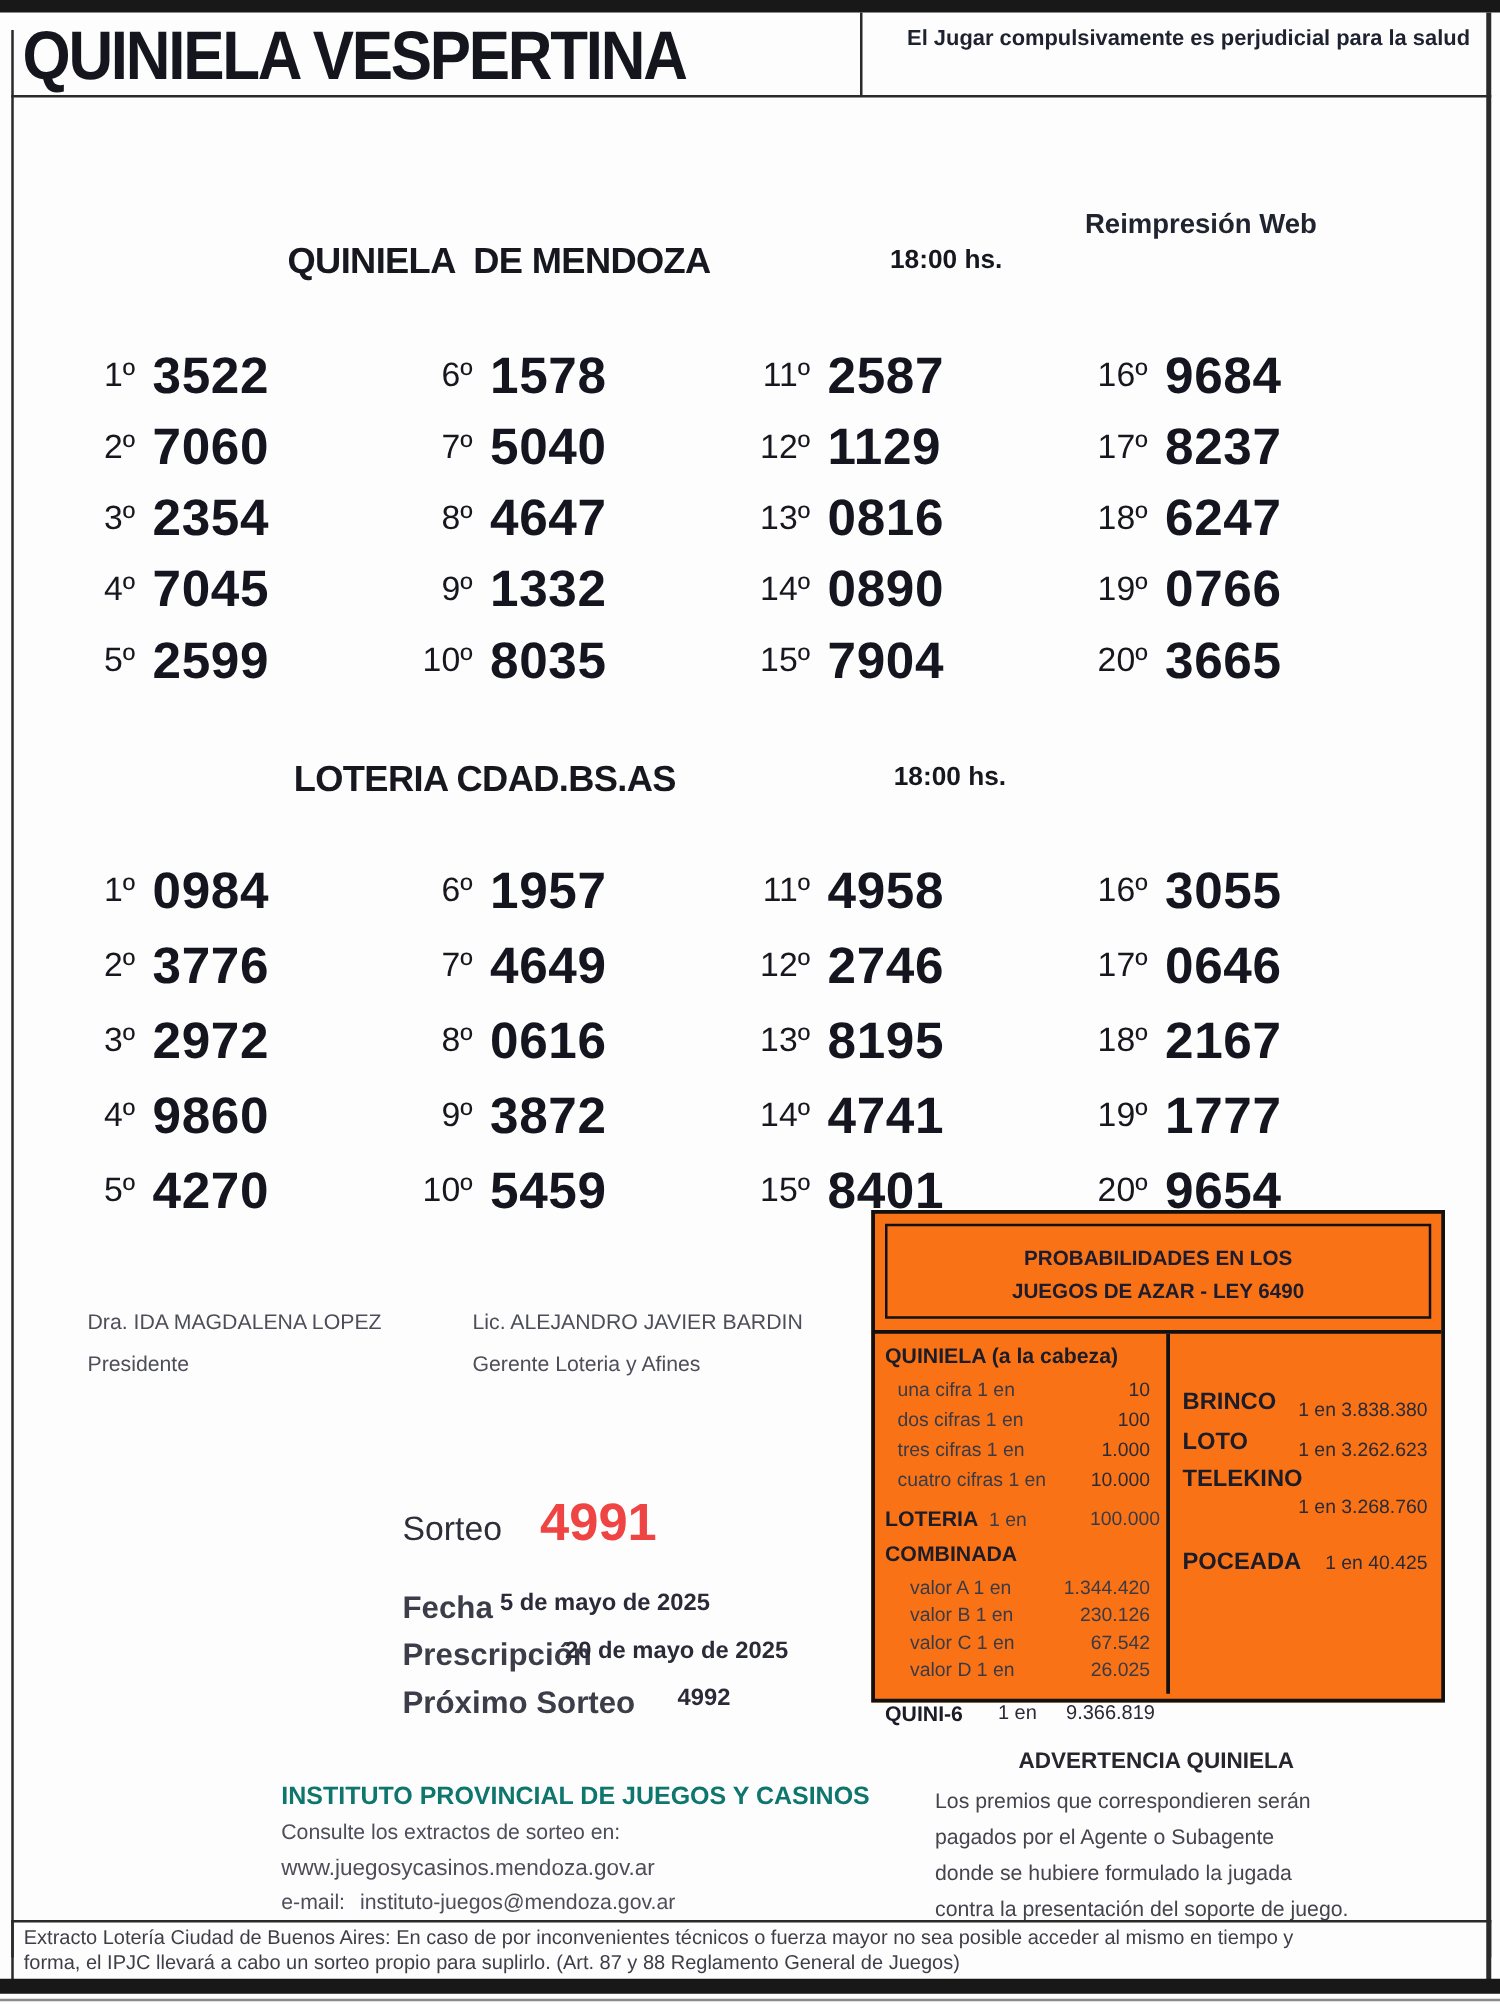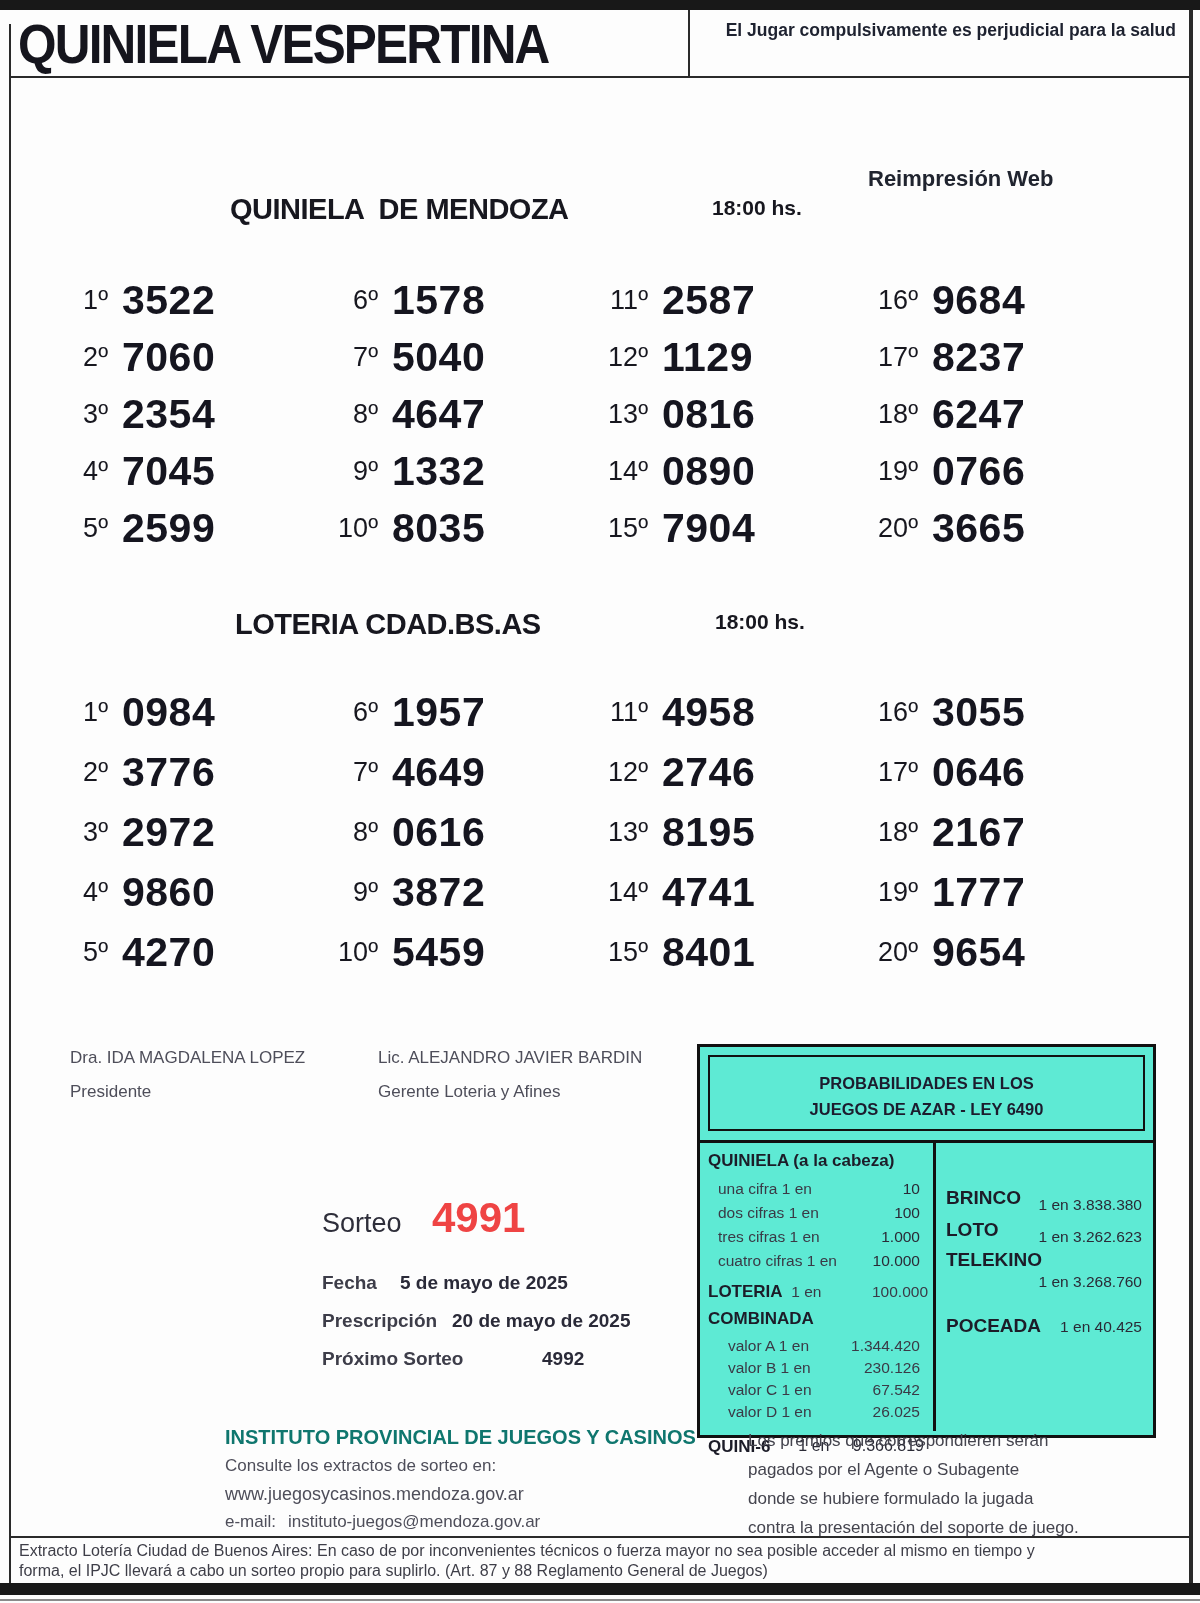--- a/index.html
+++ b/index.html
@@ -31,22 +31,22 @@
   .grid2{grid-template-rows:repeat(5,60px);}
   .res-row{display:flex;align-items:center;}
   .place{width:78px;text-align:right;font-size:27px;color:#17171f;}
   .num{margin-left:14px;font-size:41px;font-weight:bold;letter-spacing:.5px;color:#15151f;}
 
   
   .official-name{position:absolute;font-size:17px;color:#4e4e5a;}
   .official-role{position:absolute;font-size:17px;color:#4e4e5a;}
 
   
-  .pr-box{position:absolute;left:697px;top:1044px;width:453px;height:388px;
-          border:3px solid #111;background:#5eead4;}
+  .pr-box{position:absolute;left:697px;top:968px;width:453px;height:388px;
+          border:3px solid #111;background:#f97316;}
   .pr-head{position:absolute;left:8px;right:8px;top:8px;height:76px;border:2px solid #111;
            text-align:center;padding-top:13px;box-sizing:border-box;}
   .pr-head div{font-size:16.5px;font-weight:bold;line-height:1.6;color:#1c1c2e;}
   .pr-hr{position:absolute;left:0;right:0;top:93px;height:3px;background:#111;}
   .pr-vr{position:absolute;left:233px;top:96px;bottom:4px;width:3px;background:#111;}
   .pr-left{position:absolute;left:6px;top:102px;width:222px;}
   .p-header{font-size:17px;font-weight:bold;color:#1c1c28;margin:2px 0 6px 2px;}
   .p-row{display:flex;justify-content:space-between;font-size:15.5px;line-height:24px;
          padding-left:12px;padding-right:8px;color:#3a3a46;}
   .p-row .p-val{color:#2a2a36;}
@@ -63,21 +63,21 @@
   .g-flex{display:flex;justify-content:space-between;}
   .g-name{font-size:19px;font-weight:bold;color:#1c1c28;}
   .g-odds{font-size:15.5px;color:#2a2a36;}
   .g-shift{transform:translateY(9px);}
   .g-right{text-align:right;margin-top:2px;}
   .mt10{margin-top:10px;} .mt8{margin-top:8px;} .mt24{margin-top:24px;}
 
   
   .sorteo-label{position:absolute;left:322px;top:1208px;font-size:27px;color:#2e2e3a;}
   .sorteo-number{position:absolute;left:432px;top:1194px;font-size:42px;font-weight:bold;color:#ef4444;}
-  .info-label{position:absolute;font-size:19px;font-weight:bold;color:#3d3d49;}
+  .info-label{position:absolute;font-size:25px;font-weight:bold;color:#3d3d49;}
   .info-value{position:absolute;font-size:19px;font-weight:bold;color:#2a2a38;}
 
   
   .inst-name{position:absolute;left:225px;top:1426px;font-size:20px;font-weight:bold;color:#0f766e;}
   .inst-line{position:absolute;left:225px;font-size:17px;color:#4e4e5a;}
   .inst-web{position:absolute;left:225px;top:1484px;font-size:18px;color:#4e4e5a;}
   .inst-email{position:absolute;left:225px;top:1512px;font-size:17px;color:#4e4e5a;}
   .inst-email span{margin-right:12px;}
 
   
@@ -367,20 +367,21 @@
   <div class="info-label" style="left:322px;top:1348px">Próximo Sorteo</div>
   <div class="info-value" style="left:542px;top:1348px">4992</div>
 
   <div class="inst-name">INSTITUTO PROVINCIAL DE JUEGOS Y CASINOS</div>
   <div class="inst-line" style="top:1456px">Consulte los extractos de sorteo en:</div>
   <div class="inst-web">www.juegosycasinos.mendoza.gov.ar</div>
   <div class="inst-email">
     <span>e-mail:</span><span style="margin-right:0">instituto-juegos@mendoza.gov.ar</span>
   </div>
 
+  <div class="adv-title">ADVERTENCIA QUINIELA</div>
   <div class="adv-lines">
     <div>Los premios que correspondieren serán</div>
     <div>pagados por el Agente o Subagente</div>
     <div>donde se hubiere formulado la jugada</div>
     <div>contra la presentación del soporte de juego.</div>
   </div>
 
   <div class="footer-strip">
     <div>Extracto Lotería Ciudad de Buenos Aires: En caso de por inconvenientes técnicos o fuerza mayor no sea posible acceder al mismo en tiempo y</div>
     <div>forma, el IPJC llevará a cabo un sorteo propio para suplirlo. (Art. 87 y 88 Reglamento General de Juegos)</div>

